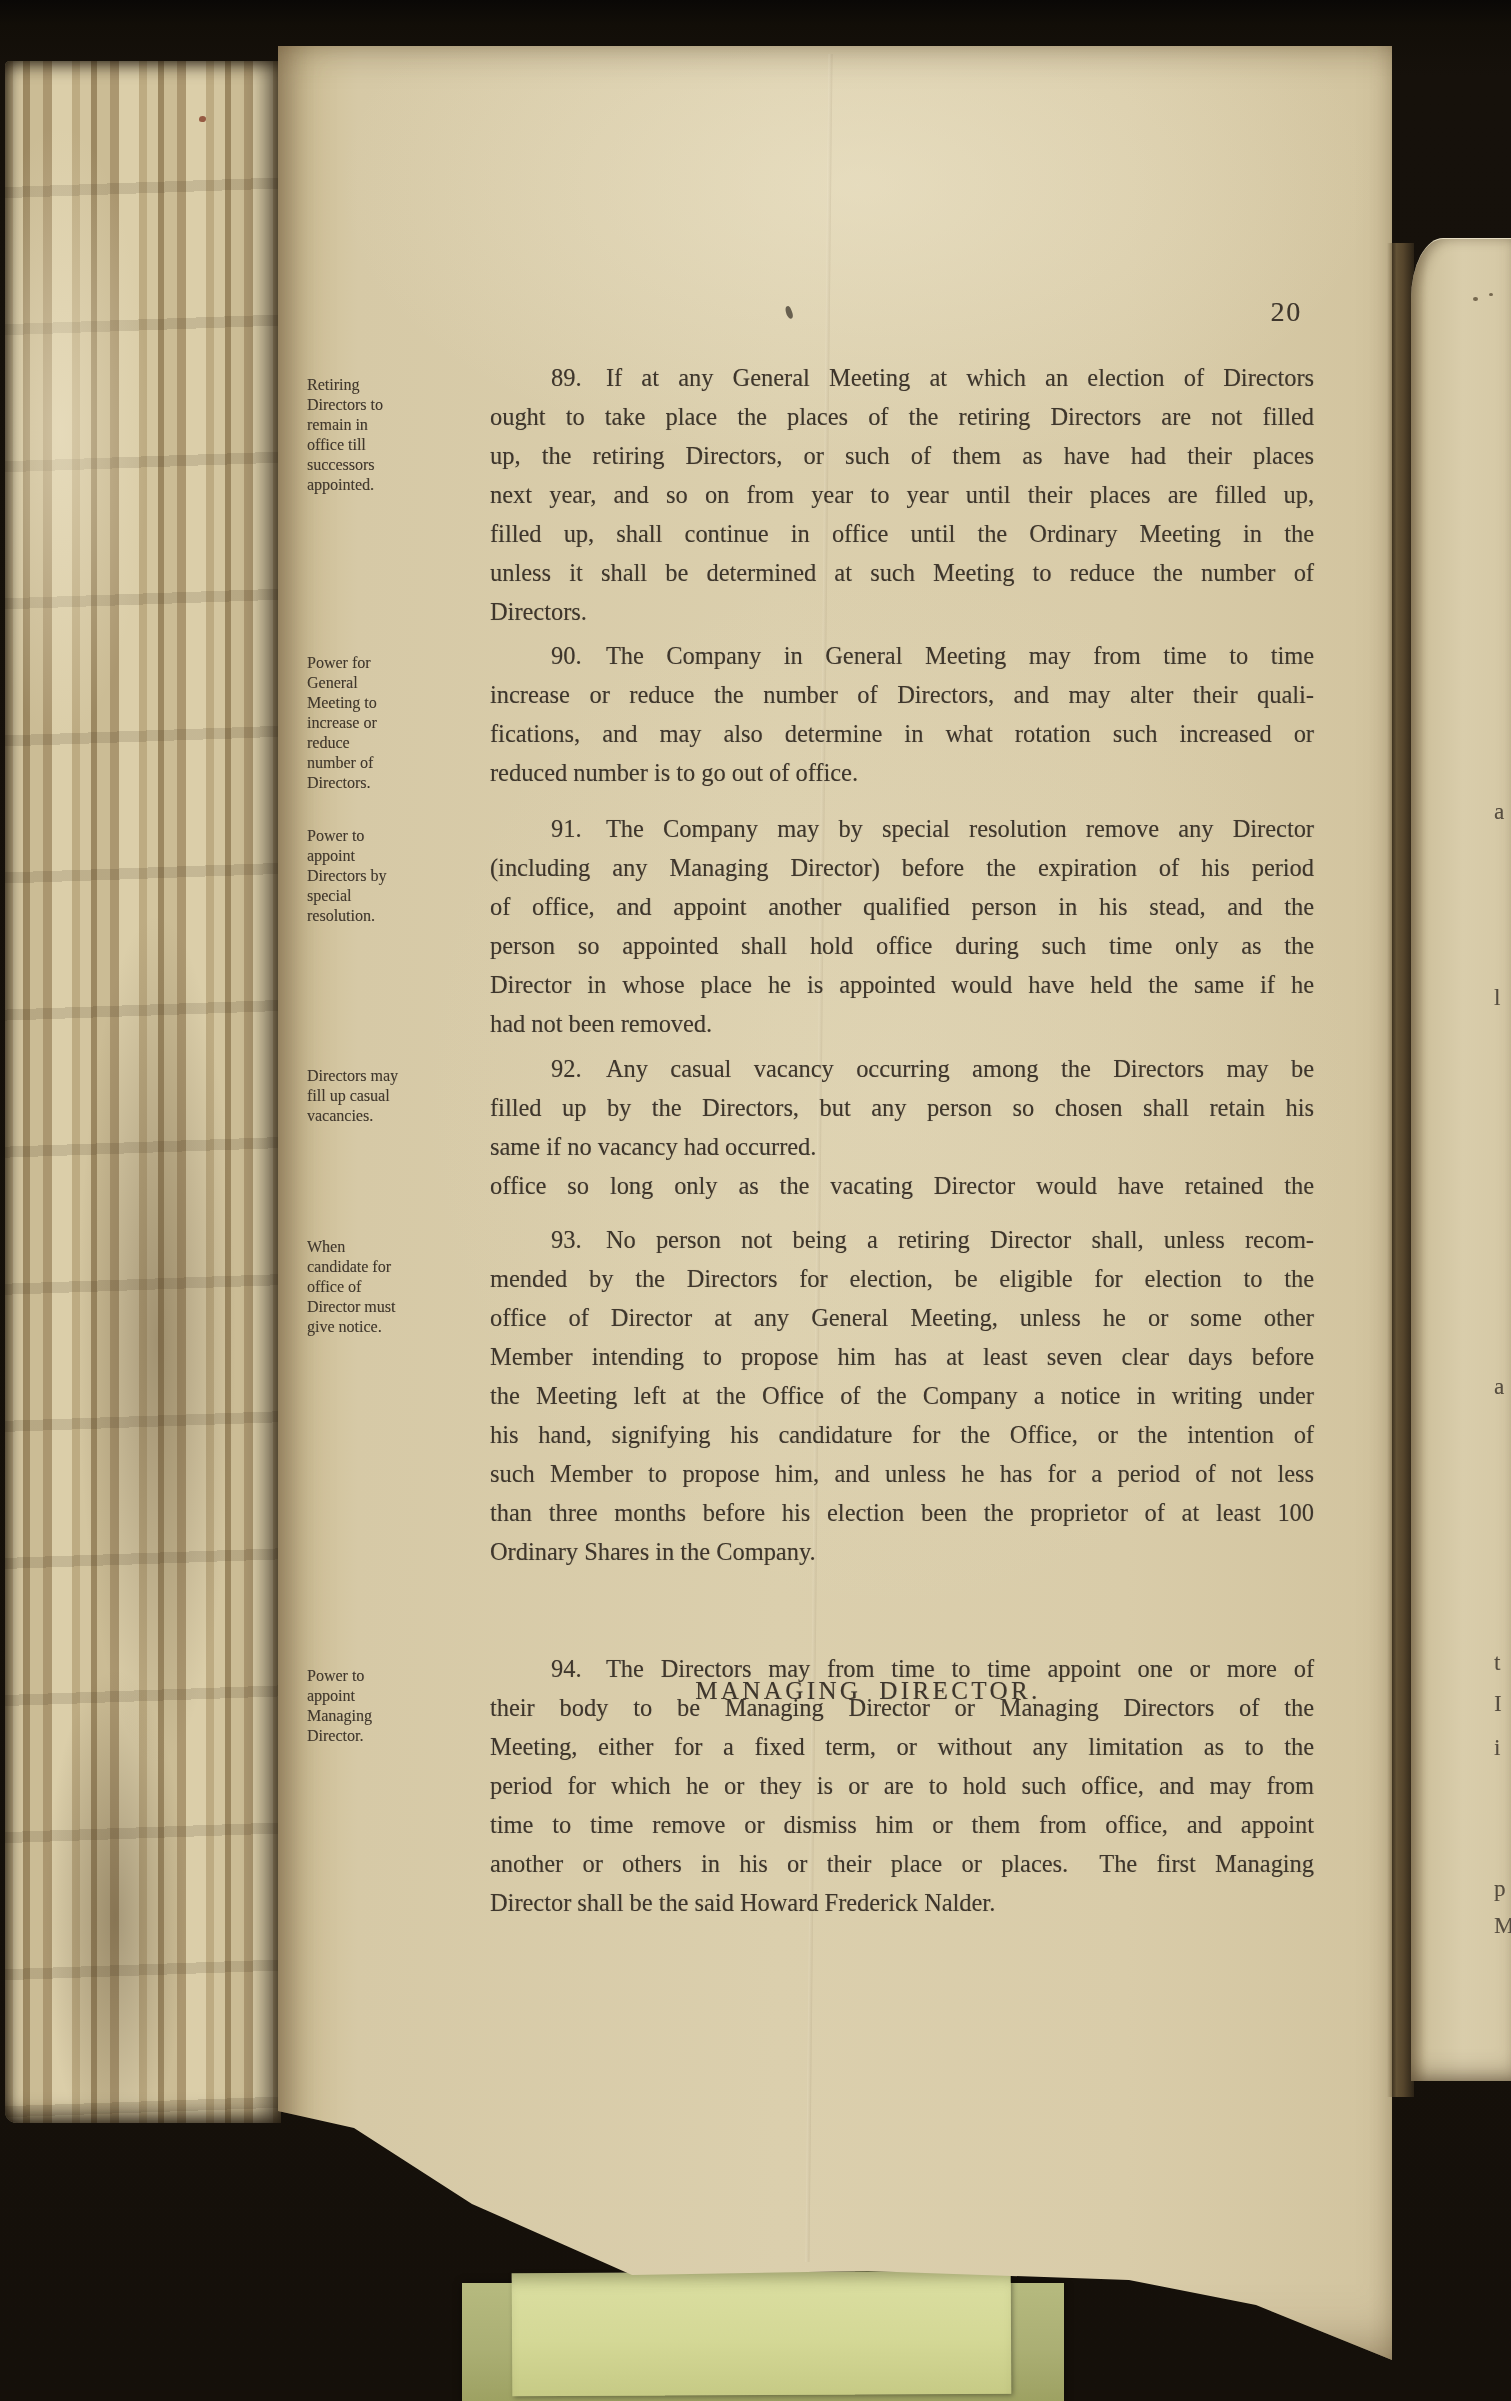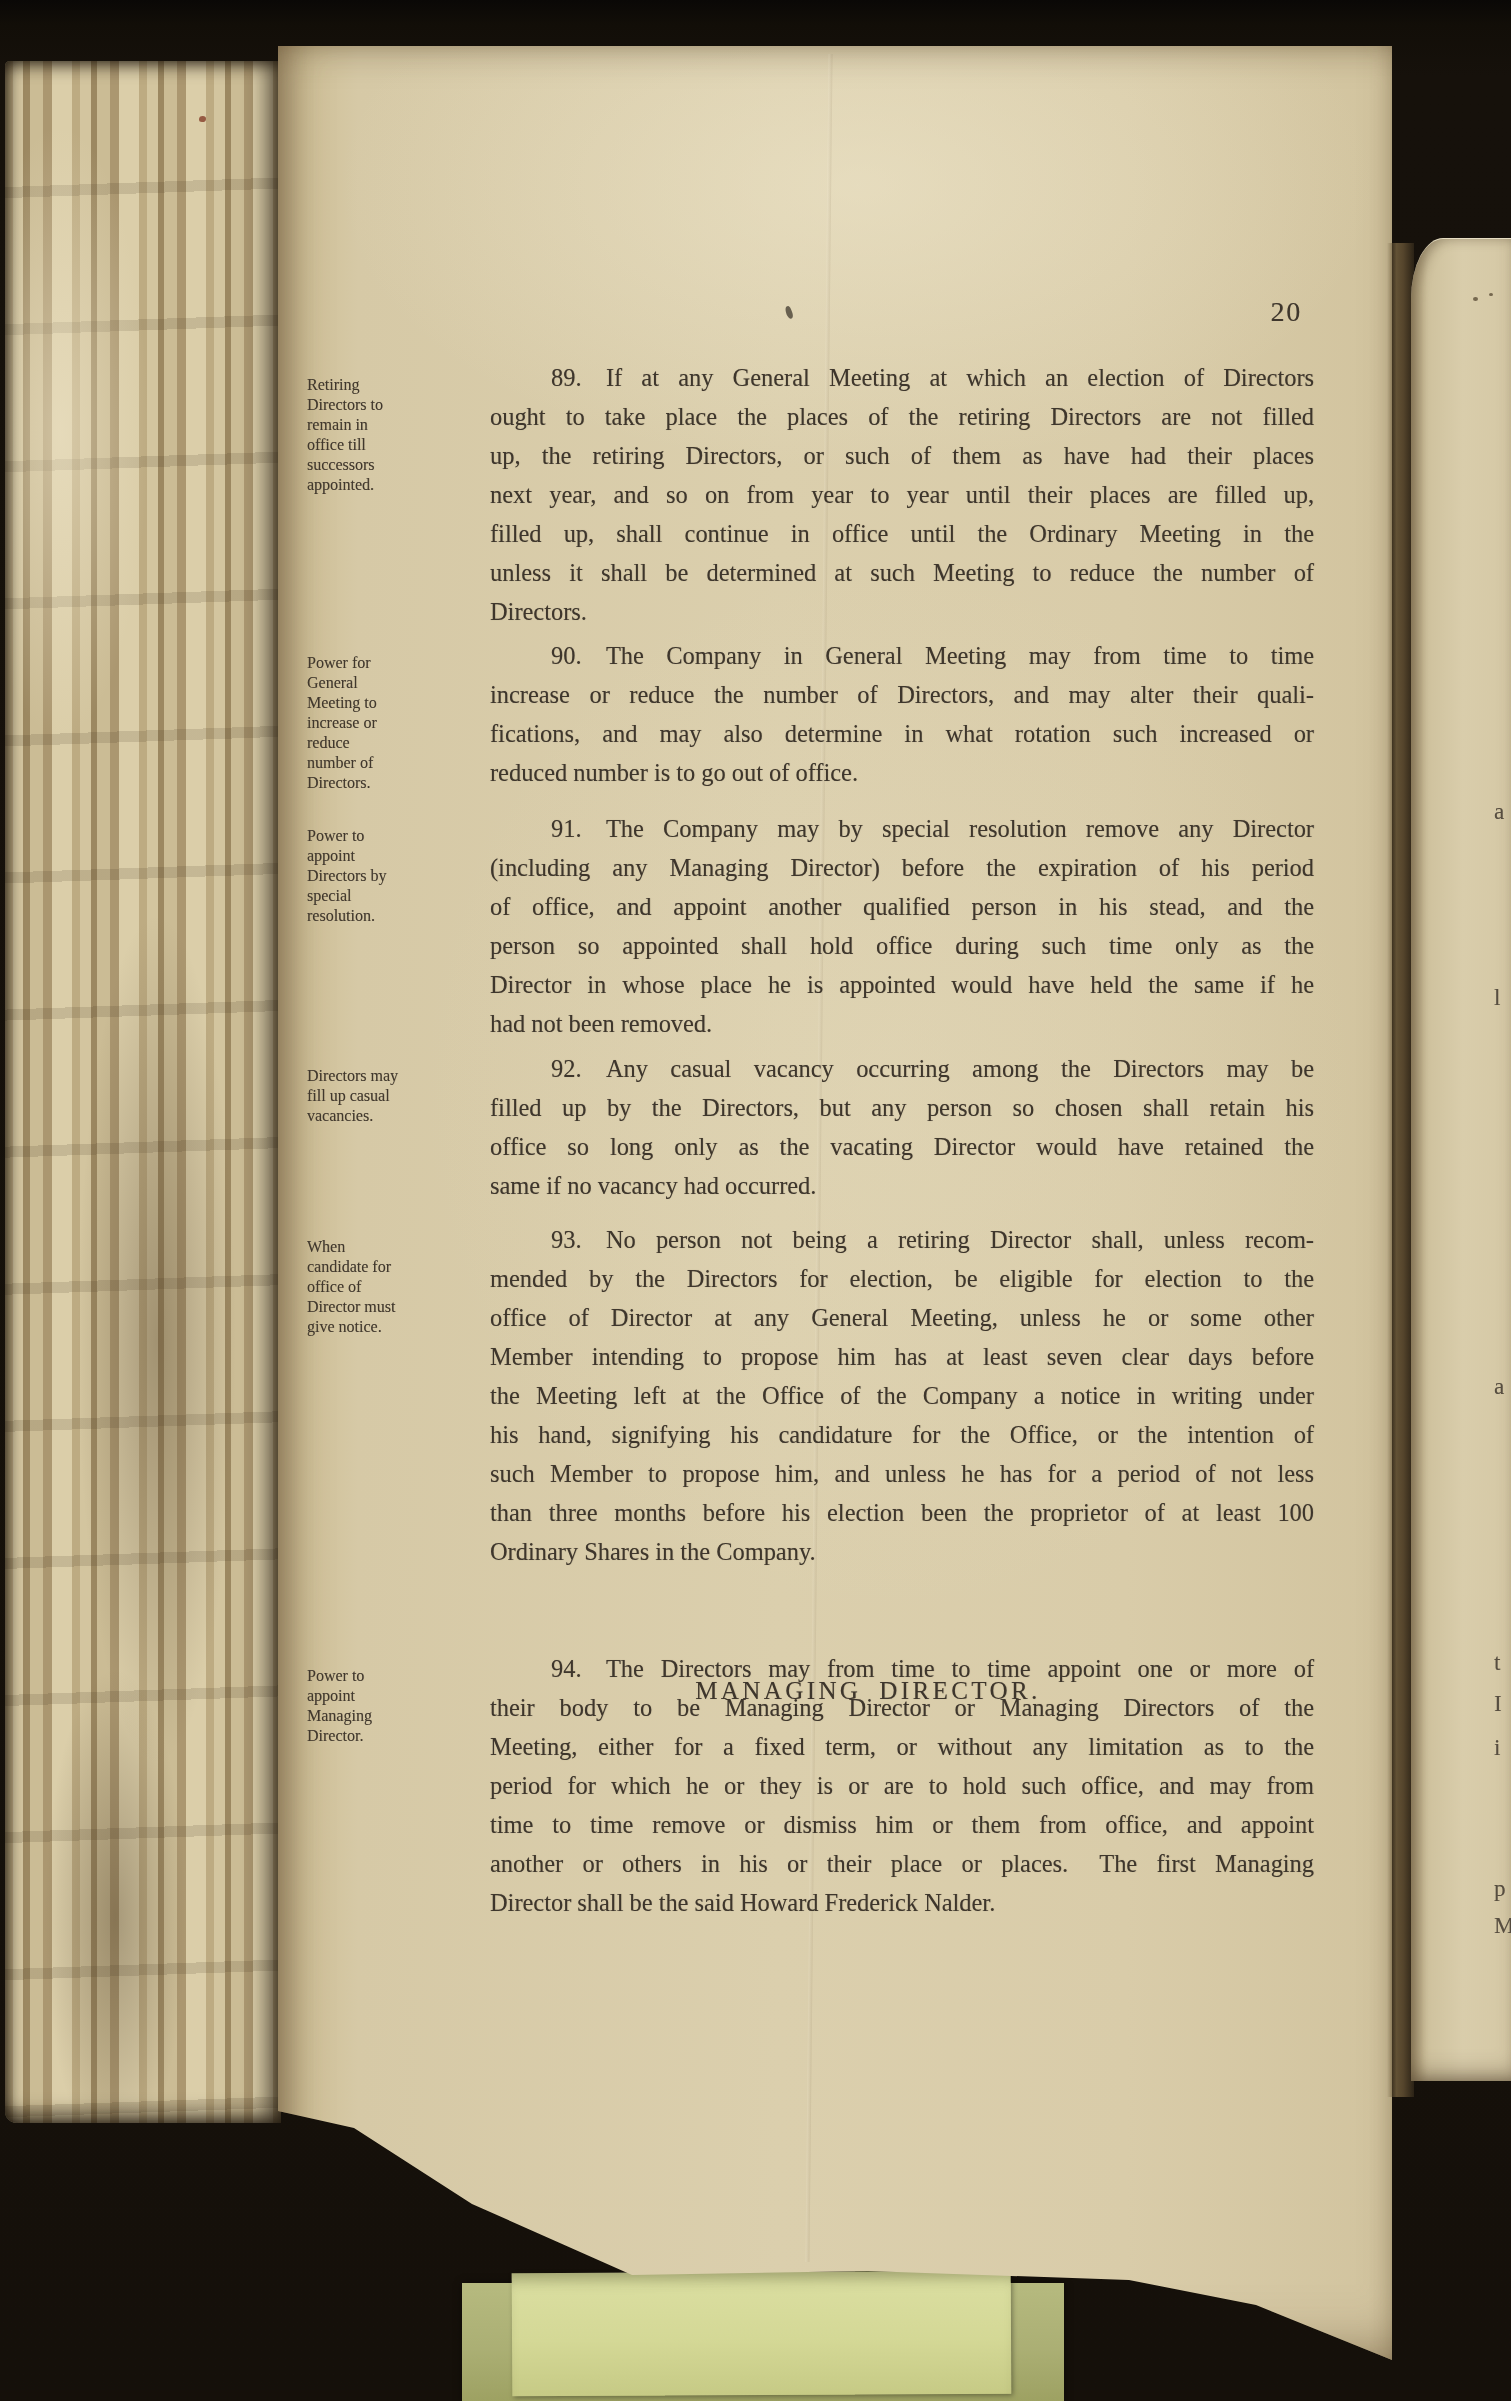--- a/index.html
+++ b/index.html
@@ -174,22 +174,22 @@
 
   <section class="doc-section sec-92">
     <div class="margin-note">
         <div class="note-line">Directors may</div>
         <div class="note-line">fill up casual</div>
         <div class="note-line">vacancies.</div>
       </div>
     <div class="para">
         <div class="tline first">92.  Any casual vacancy occurring among the Directors may be</div>
         <div class="tline">filled up by the Directors, but any person so chosen shall retain his</div>
+        <div class="tline last">same if no vacancy had occurred.</div>
         <div class="tline">office so long only as the vacating Director would have retained the</div>
-        <div class="tline last">same if no vacancy had occurred.</div>
       </div>
   </section>
 
   <section class="doc-section sec-93">
     <div class="margin-note">
         <div class="note-line">When</div>
         <div class="note-line">candidate for</div>
         <div class="note-line">office of</div>
         <div class="note-line">Director must</div>
         <div class="note-line">give notice.</div>

